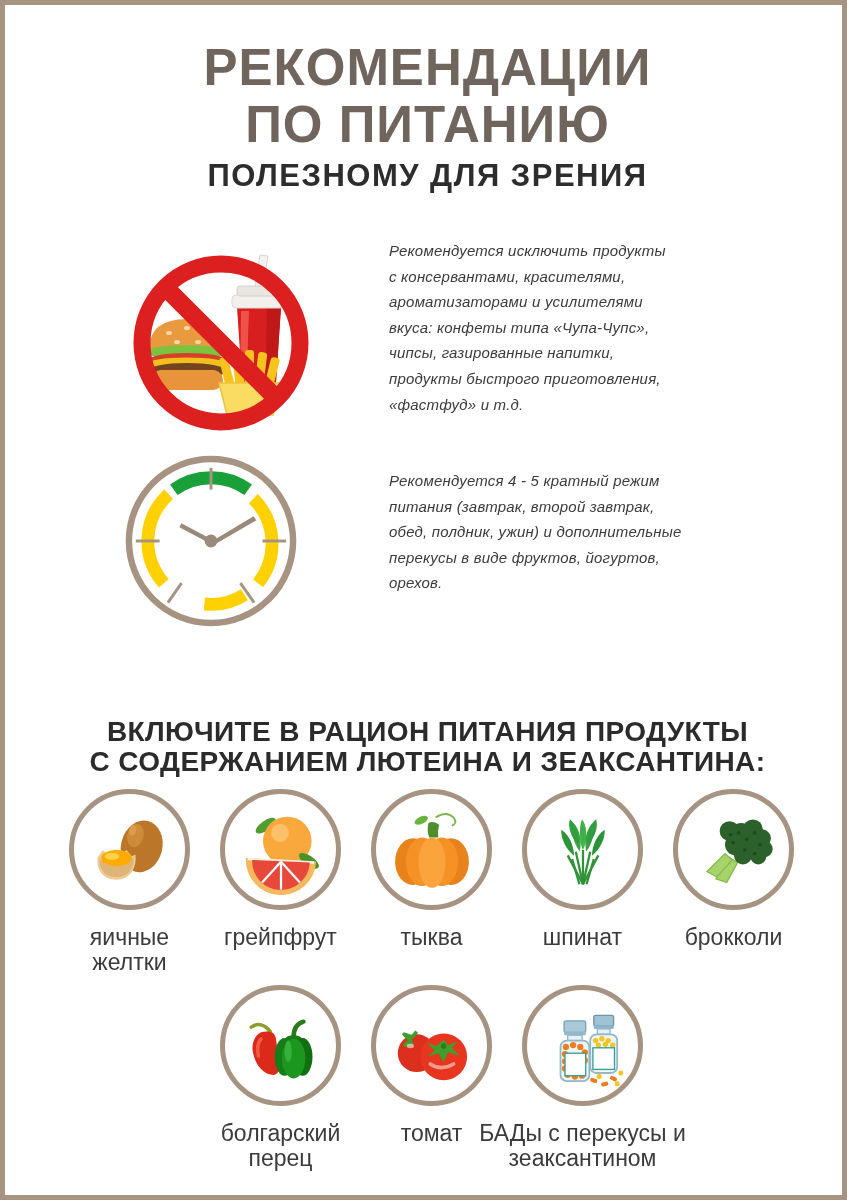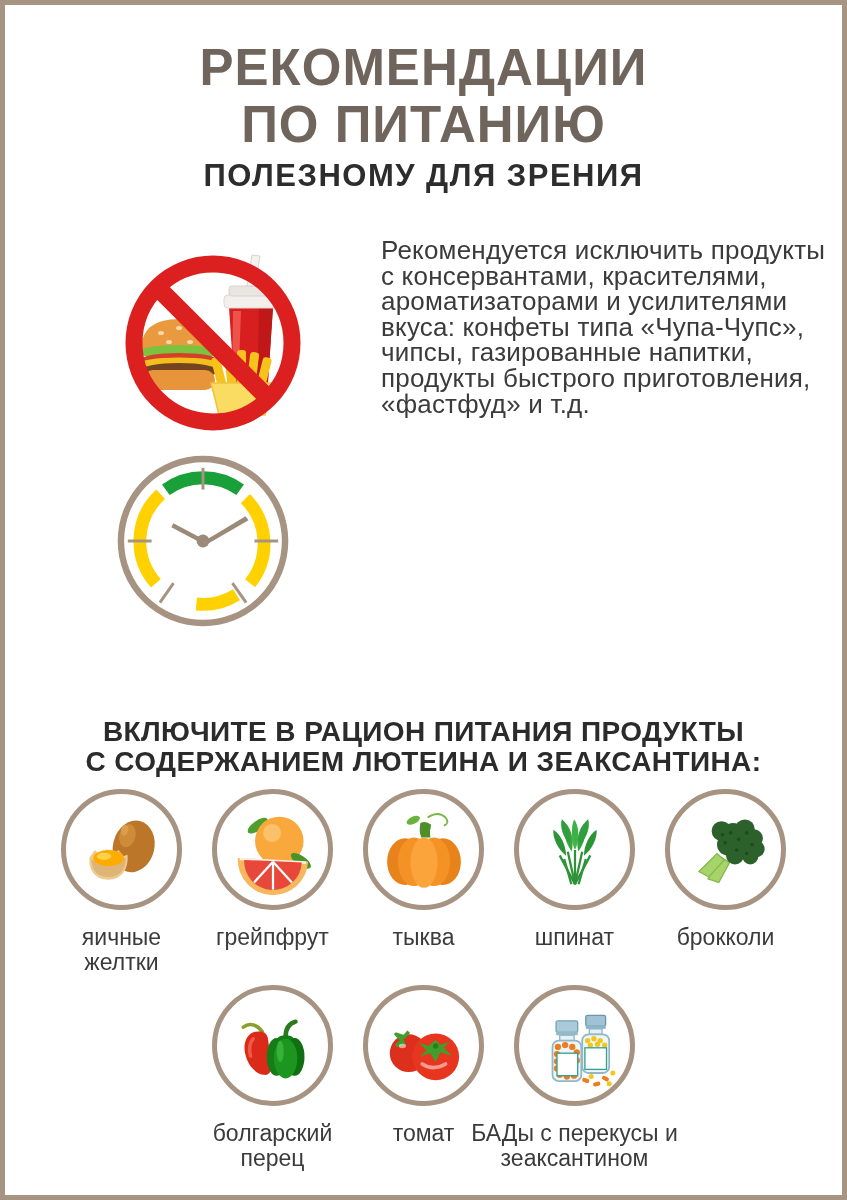--- a/index.html
+++ b/index.html
@@ -5,45 +5,46 @@
   html,body{margin:0;padding:0;background:#ffffff;}
   .poster{
     position:relative;
     width:847px;height:1200px;
     background:#ffffff;
     border:5px solid #a69382;
     box-sizing:border-box;
     font-family:"Liberation Sans","DejaVu Sans",sans-serif;
     overflow:hidden;
   }
-  .abs{position:absolute;}
+  .abs{position:absolute;padding-left:8px;}
   .title{
     left:0;right:0;top:34px;
     text-align:center;
     font-size:51px;line-height:57px;font-weight:bold;
     letter-spacing:1px;
     color:#6f655c;
     white-space:pre-line;
   }
   .subtitle{
     left:0;right:0;top:157px;
     text-align:center;
     font-size:31px;line-height:28px;font-weight:bold;
     letter-spacing:1.5px;
     color:#2d2d2d;
   }
   .rec-icon1{left:108px;top:238px;width:200px;height:200px;}
   .rec-text1{left:376px;top:233px;width:446px;}
   .rec-icon2{left:109px;top:447px;width:178px;height:178px;}
   .rec-text2{left:376px;top:463px;width:456px;}
   .rec-text{
-    font-size:26px;line-height:25.6px;
+    font-size:15px;line-height:25.6px;
     color:#3b3b3b;
     white-space:pre-line;
     letter-spacing:0.2px;
+    font-style:italic;
   }
   .products-header{
     left:0;right:0;top:712px;
     text-align:center;
     font-size:28px;line-height:30px;font-weight:bold;
     letter-spacing:0.4px;
     color:#2b2b2b;
     white-space:pre-line;
   }
   .grid-row{
@@ -140,20 +141,25 @@
         <line x1="142" y1="90" x2="166" y2="90"></line>
         <line x1="14" y1="90" x2="38" y2="90"></line>
         <line x1="133.6" y1="152.3" x2="119.8" y2="132.6"></line>
         <line x1="46.4" y1="152.3" x2="60.2" y2="132.6"></line>
       </g>
       <polygon points="88,92 133,65 136,69 91,95" fill="#9b8a7a"></polygon>
       <polygon points="92,89 60,72 58,76 90,93" fill="#9b8a7a"></polygon>
       <circle cx="90" cy="90" r="6.5" fill="#9b8a7a"></circle>
     </svg>
   </div>
+  <div class="abs rec-text rec-text2">Рекомендуется 4 - 5 кратный режим
+питания (завтрак, второй завтрак,
+обед, полдник, ужин) и дополнительные
+перекусы в виде фруктов, йогуртов,
+орехов.</div>
 
   <div class="abs products-header">ВКЛЮЧИТЕ В РАЦИОН ПИТАНИЯ ПРОДУКТЫ
 С СОДЕРЖАНИЕМ ЛЮТЕИНА И ЗЕАКСАНТИНА:</div>
 
   <div class="abs grid-row row1">
 
     <div class="cell">
       <div class="circle">
         <svg viewBox="0 0 100 100">
           <ellipse cx="63" cy="46" rx="23" ry="29" fill="#bc762a" transform="rotate(14 63 46)"></ellipse>

